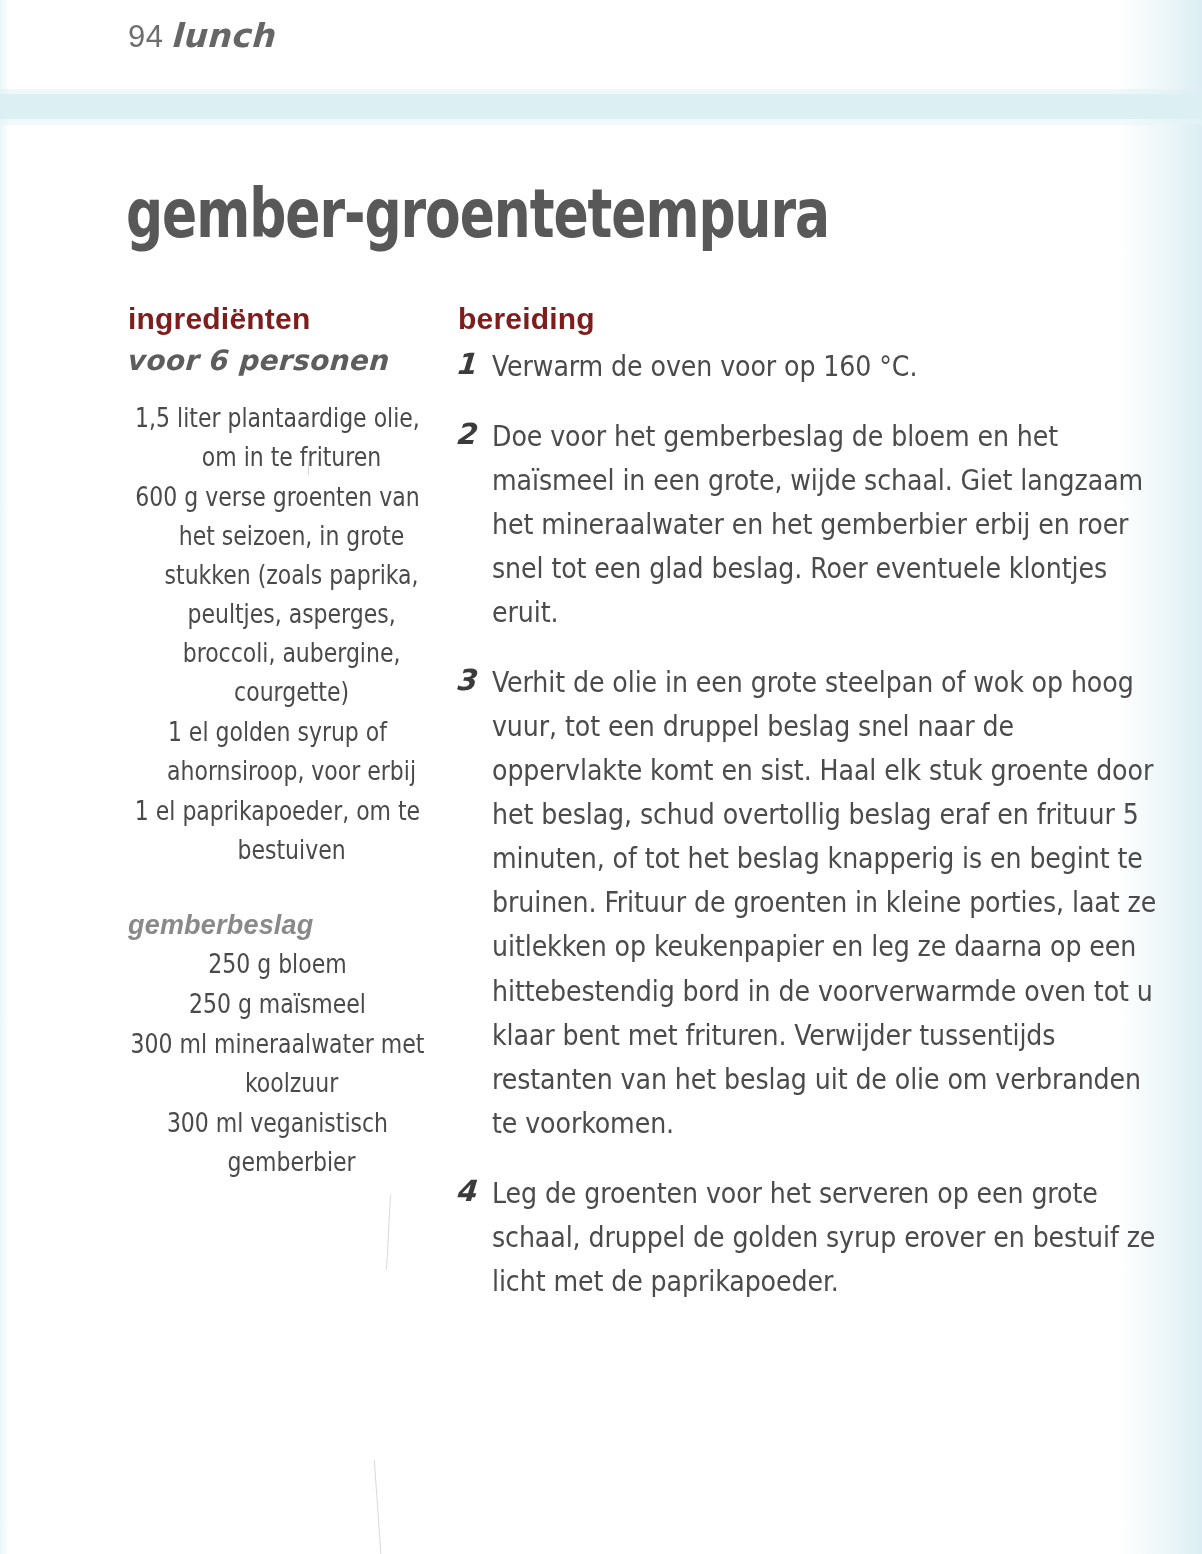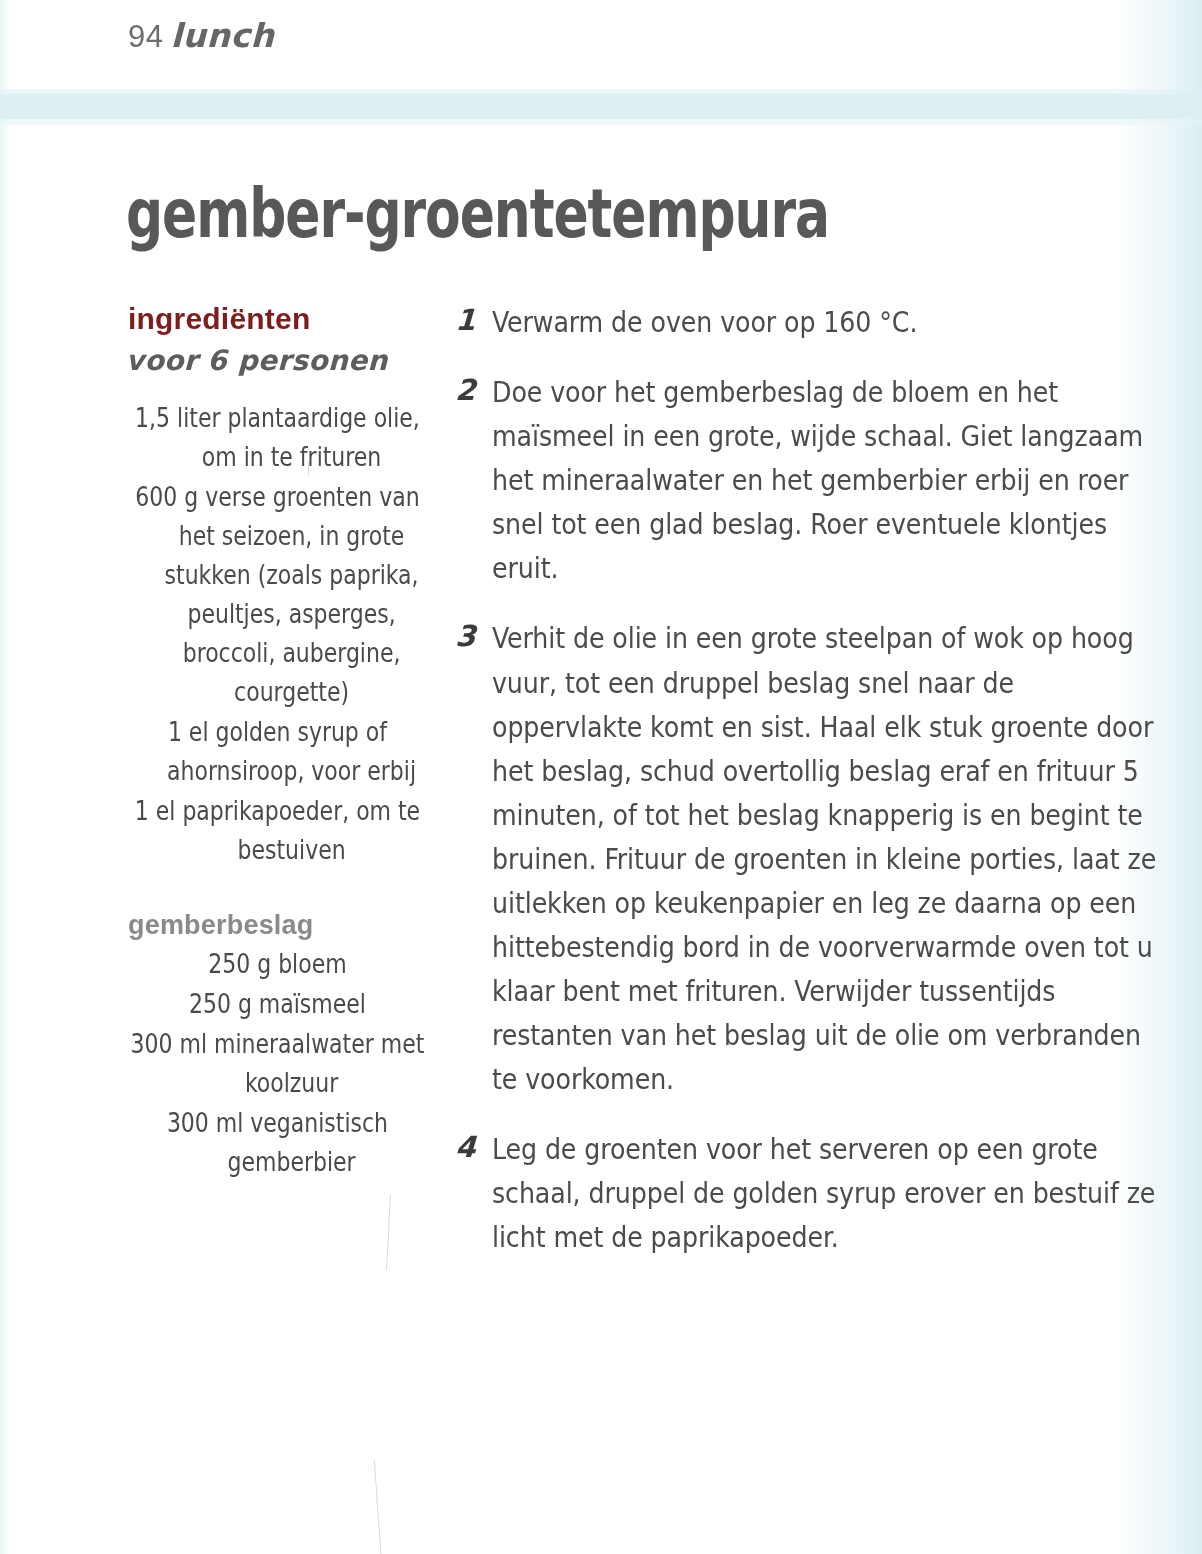--- a/index.html
+++ b/index.html
@@ -168,20 +168,21 @@
     transform: scaleX(0.94);
     transform-origin: left center;
   }
 
   .sub-heading {
     font-size: 27px;
     font-weight: 700;
     color: #8a8a8a;
     letter-spacing: 0.2px;
     margin: 40px 0 4px 0;
+    font-style: italic;
   }
 
   
   .steps {
     list-style: none;
     margin: 0;
     padding: 0;
   }
   .step {
     position: relative;
@@ -249,20 +250,21 @@
       <h3 class="sub-heading">gemberbeslag</h3>
       <ul class="ing-list">
         <li class="ing-item">250 g bloem</li>
         <li class="ing-item">250 g maïsmeel</li>
         <li class="ing-item">300 ml mineraalwater met koolzuur</li>
         <li class="ing-item">300 ml veganistisch gemberbier</li>
       </ul>
     </div>
 
     <div class="col-method">
+      <h2 class="col-heading">bereiding</h2>
 
       <ol class="steps">
         <li class="step">
           <span class="step-num">1</span>
           <span class="step-text">Verwarm de oven voor op 160 °C.</span>
         </li>
         <li class="step">
           <span class="step-num">2</span>
           <span class="step-text">Doe voor het gemberbeslag de bloem en het maïsmeel in een grote, wijde schaal. Giet langzaam het mineraalwater en het gemberbier erbij en roer snel tot een glad beslag. Roer eventuele klontjes eruit.</span>
         </li>

